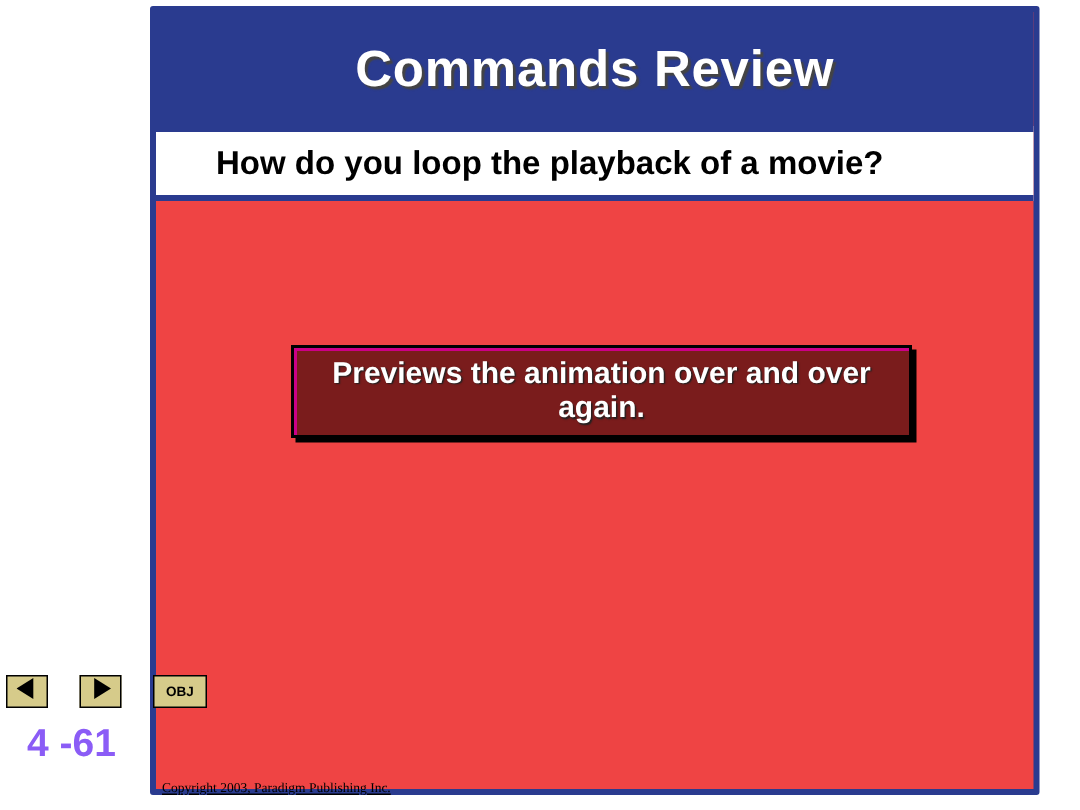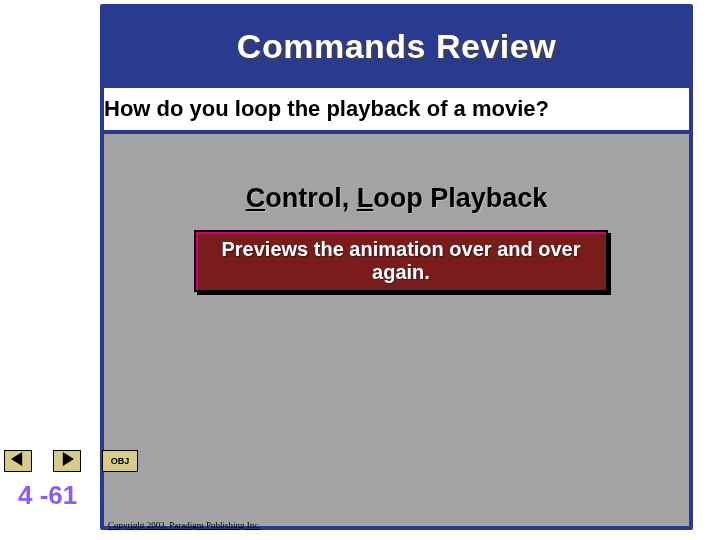--- a/index.html
+++ b/index.html
@@ -1,21 +1,21 @@
 <!DOCTYPE html>
 <html><head>
 <meta charset="utf-8">
 <style>
   * { box-sizing: border-box; margin: 0; padding: 0; }
   html, body { width: 720px; height: 540px; background: #fff; font-family: Arial, Helvetica, sans-serif; overflow: hidden; }
   .slide {
     position: absolute;
     left: 100px; top: 4px;
     width: 593px; height: 526px;
-    background: #a3a3a3;
+    background: #ef4444;
     border: 4px solid #2a3b8f;
     border-radius: 2px;
   }
   .title-band {
     position: absolute;
     left: 0; top: 0; right: 0;
     height: 76px;
     background: #2a3b8f;
     display: flex; align-items: center; justify-content: center;
   }
@@ -27,20 +27,21 @@
     text-shadow: 2px 2px 1px #444;
   }
   .question-band {
     position: absolute;
     left: 0; top: 76px; right: 0;
     height: 50px;
     background: #fff;
     border-top: 4px solid #2a3b8f;
     border-bottom: 4px solid #2a3b8f;
     display: flex; align-items: center;
+    padding-left: 40px;
     color: #000;
     font-size: 22px;
     font-weight: 700;
     text-align: right;
   }
   .answer {
     position: absolute;
     left: 0; right: 0;
     top: 175px;
     text-align: center;
@@ -105,23 +106,20 @@
 </head>
 <body>
 
 <div class="slide">
   <div class="title-band">
     <div class="title-text">Commands Review</div>
   </div>
   <div class="question-band">
     <span>How do you loop the playback of a movie?</span>
   </div>
-  <div class="answer">
-    <span class="u">C</span><span>ontrol, </span><span class="u">L</span><span>oop Playback</span>
-  </div>
   <div class="def-box">
     <span>Previews the animation over and over again.</span>
   </div>
 </div>
 
 <div class="nav-group">
   <div class="nav-btn">
     <span>
       <svg viewBox="0 0 10 10">
           <polygon points="8,0 8,10 0,5" fill="#000"></polygon>

